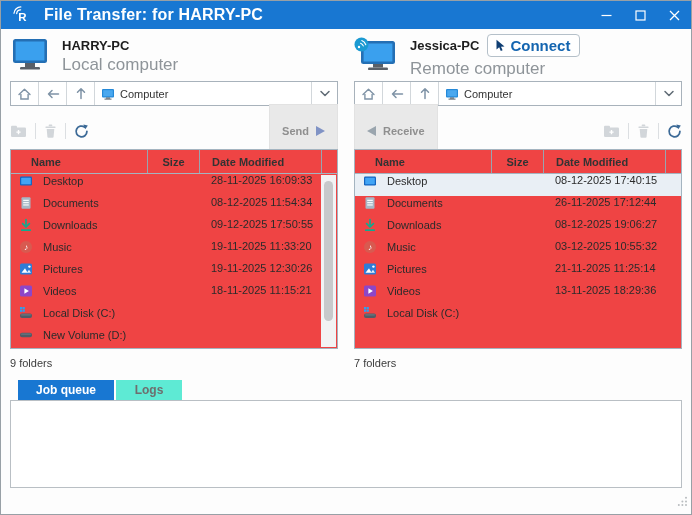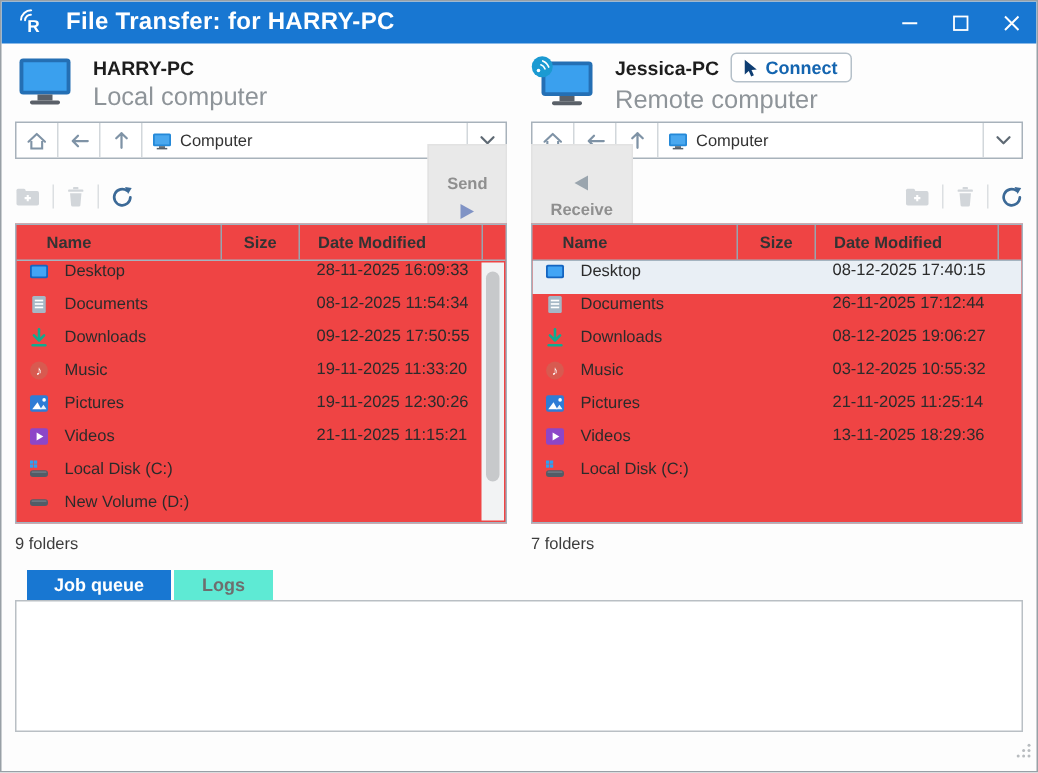--- a/index.html
+++ b/index.html
@@ -20,37 +20,36 @@
   .win-btn { width:34px; height:100%; display:flex; align-items:center; justify-content:center; cursor:default; }
   
   .main { padding:5px 9px 0 9px; }
   .panels { display:grid; grid-template-columns:1fr 1fr; column-gap:16px; }
   
   .pc-head { height:40px; display:flex; align-items:center; gap:12px; margin-top:2px; }
   .pc-text .pc-name { font-size:13px; font-weight:bold; color:#1d1d1d; display:flex; align-items:center; gap:8px; }
   .pc-text .pc-sub { font-size:17px; color:#8e9499; margin-top:2px; }
   .connect-chip {
     display:inline-flex; align-items:center; gap:5px; border:1px solid #b5c0c9;
-    border-radius:4px; padding:2px 9px 2px 7px; font-size:12px; font-weight:bold;
+    border-radius:4px; padding:2px 9px 2px 7px; font-size:15px; font-weight:bold;
     color:#1465b0; background:#fff; cursor:pointer;
   }
   
   .navbar { height:25px; margin-top:5px; border:1px solid #a8b2bb; background:#fff; display:flex; align-items:stretch; }
   .nav-btn { width:28px; display:flex; align-items:center; justify-content:center; border-right:1px solid #d2d7db; cursor:pointer; }
   .nav-path { flex:1; display:flex; align-items:center; gap:5px; padding-left:6px; font-size:11px; color:#333; overflow:hidden; }
   .nav-dd { width:26px; display:flex; align-items:center; justify-content:center; border-left:1px solid #d2d7db; cursor:pointer; }
   
   .toolbar { height:26px; margin-top:12px; display:flex; align-items:center; }
   .tool-sep { width:1px; height:16px; background:#dcdfe2; margin:0 8px; }
   .tool-btn { display:flex; align-items:center; justify-content:center; cursor:pointer; }
   .xfer-btn {
     display:flex; align-items:center; gap:7px; background:#e9e9e9; border:1px solid #e2e2e2;
     padding:20px 12px; font-size:11px; font-weight:bold; color:#8f8f8f; cursor:pointer;
     font-family:inherit;
-    flex-direction:column;
   }
   .arrow-right { width:0; height:0; border-left:9px solid #8093c5; border-top:5.5px solid transparent; border-bottom:5.5px solid transparent; }
   .arrow-left  { width:0; height:0; border-right:9px solid #9aa5ae; border-top:5.5px solid transparent; border-bottom:5.5px solid transparent; }
   .push-right { margin-left:auto; }
   
   .filelist { height:200px; margin-top:5px; border:1px solid #a4b4c0; background:#ef4444; position:relative; font-size:11px; color:#2b2b2b; overflow:hidden; }
   .lh { display:flex; height:24px; align-items:stretch; border-bottom:1px solid #a4b4c0; font-weight:bold; color:#333; }
   .lh > div { display:flex; align-items:center; cursor:pointer; }
   .c-name { flex:1; padding-left:20px; }
   .c-size { width:52px; justify-content:center; border-left:1px solid #97a5b0; }
@@ -266,21 +265,21 @@
           </div>
           <div class="row">
             <div class="r-name">
                 <svg width="14" height="14" viewBox="0 0 14 14">
                   <rect x="1" y="1.5" width="12" height="11" rx="1.5" fill="#8d46c8"></rect>
                   <path d="M5.4 4.3 L9.9 7 L5.4 9.7 Z" fill="#fff"></path>
                 </svg>
                 <span>Videos</span>
               </div>
             <div class="r-size"></div>
-            <div class="r-date">21-11-2025 11:15:21</div>
+            <div class="r-date">18-11-2025 11:15:21</div>
             <div class="r-end"></div>
           </div>
           <div class="row">
             <div class="r-name">
                 <svg width="14" height="14" viewBox="0 0 14 14">
                   <rect x="1" y="1" width="2.2" height="2.2" fill="#2da0f2"></rect>
                   <rect x="3.6" y="1" width="2.2" height="2.2" fill="#2da0f2"></rect>
                   <rect x="1" y="3.6" width="2.2" height="2.2" fill="#2da0f2"></rect>
                   <rect x="3.6" y="3.6" width="2.2" height="2.2" fill="#2da0f2"></rect>
                   <rect x="1" y="7.5" width="12" height="4.5" rx="2" fill="#525c66"></rect>

